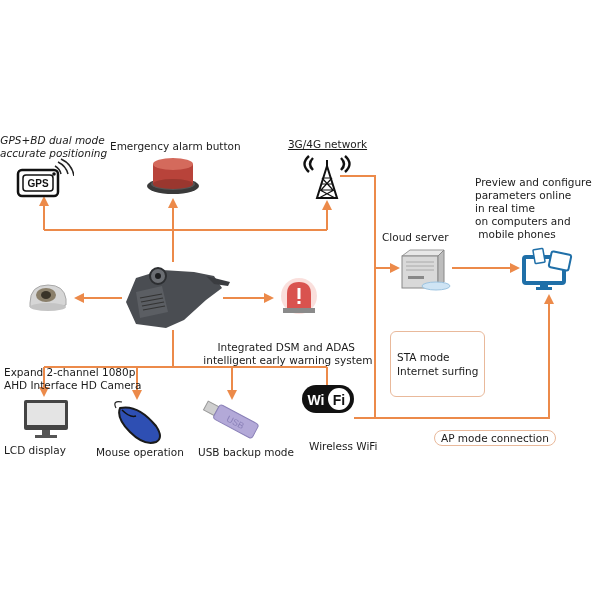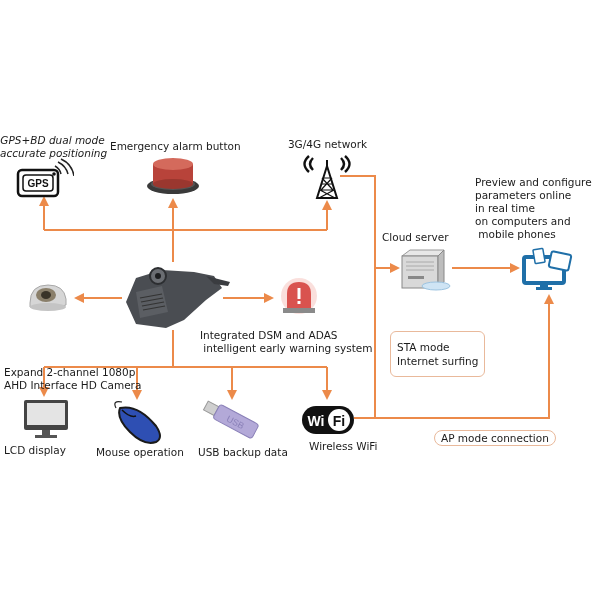--- a/index.html
+++ b/index.html
@@ -3,21 +3,21 @@
   <meta charset="utf-8">
   <style>
     html, body { margin: 0; padding: 0; background: #ffffff; }
     body { width: 600px; height: 600px; position: relative; overflow: hidden;
            font-family: "DejaVu Sans", "Liberation Sans", sans-serif; color: #1a1a1a; }
     .lbl { position: absolute; font-size: 10.5px; line-height: 13px; white-space: pre; color: #1b1b1b; }
     .lbl.c { text-align: center; }
     svg.wires { position: absolute; left: 0; top: 0; }
     .icon { position: absolute; }
     .callout { position: absolute; border: 1px solid #e9b99b; border-radius: 6px; background: #fff;
-               font-size: 10.5px; line-height: 14px; padding: 8px 6px; white-space: pre; }
+               font-size: 10.5px; line-height: 14px; padding: 18px 6px; white-space: pre; }
   </style>
 </head>
 <body>
 
 <svg class="wires" width="600" height="600">
   <defs>
     <marker id="arr" viewBox="0 0 10 10" refX="8" refY="5" markerWidth="5" markerHeight="5" orient="auto-start-reverse">
       <path d="M0,0 L10,5 L0,10 z" fill="#ec8a4a"></path>
     </marker>
   </defs>
@@ -64,21 +64,21 @@
 <div class="icon" style="left:145px;top:156px;">
   <svg width="56" height="40">
     <ellipse cx="28" cy="30" rx="26" ry="8" fill="#3a3a3a"></ellipse>
     <ellipse cx="28" cy="28" rx="22" ry="6" fill="#555"></ellipse>
     <rect x="8" y="8" width="40" height="20" fill="#b8433a"></rect>
     <ellipse cx="28" cy="28" rx="20" ry="5" fill="#9a372f"></ellipse>
     <ellipse cx="28" cy="8" rx="20" ry="6" fill="#d46a5c"></ellipse>
   </svg>
 </div>
 
-<div class="lbl c" style="left:280px;top:138px;width:95px;">3G/4G network</div>
+<div class="lbl c" style="left:280px;top:138px;width:95px;text-decoration:underline;">3G/4G network</div>
 <div class="icon" style="left:303px;top:154px;">
   <svg width="48" height="46">
     <path d="M10,4 q-6,6 0,12 M6,2 q-9,8 0,16" stroke="#111" stroke-width="2.4" fill="none"></path>
     <path d="M38,4 q6,6 0,12 M42,2 q9,8 0,16" stroke="#111" stroke-width="2.4" fill="none"></path>
     <line x1="24" y1="6" x2="24" y2="14" stroke="#111" stroke-width="2"></line>
     <path d="M24,12 L14,44 L34,44 Z" fill="none" stroke="#111" stroke-width="2"></path>
     <path d="M20,24 L28,24 M18,30 L30,30 M16,36 L32,36 M19,24 L30,36 M29,24 L18,36 M17,36 L32,44 M31,36 L16,44" stroke="#111" stroke-width="1.2"></path>
   </svg>
 </div>
 
@@ -140,21 +140,21 @@
 
 <div class="icon" style="left:276px;top:278px;">
   <svg width="46" height="38">
     <circle cx="23" cy="18" r="18" fill="#f6c9c4" opacity="0.6"></circle>
     <path d="M11,30 L11,16 Q11,4 23,4 Q35,4 35,16 L35,30 Z" fill="#d9534f"></path>
     <rect x="7" y="30" width="32" height="5" fill="#8a8a8a"></rect>
     <rect x="21.5" y="10" width="3" height="11" fill="#fff"></rect>
     <rect x="21.5" y="23" width="3" height="3" fill="#fff"></rect>
   </svg>
 </div>
-<div class="lbl" style="left:200px;top:329px;">Integrated DSM and ADAS
+<div class="lbl" style="left:200px;top:341px;text-align:center;">Integrated DSM and ADAS
  intelligent early warning system</div>
 
 <div class="callout" style="left:390px;top:331px;">STA mode
 Internet surfing</div>
 
 <div class="icon" style="left:22px;top:398px;">
   <svg width="48" height="42">
     <rect x="2" y="2" width="44" height="30" rx="2" fill="#444"></rect>
     <rect x="5" y="5" width="38" height="22" fill="#e4e4e4"></rect>
     <rect x="20" y="32" width="8" height="5" fill="#555"></rect>
@@ -174,23 +174,23 @@
 
 <div class="icon" style="left:200px;top:398px;">
   <svg width="62" height="44">
     <g transform="rotate(28 31 22)">
       <rect x="2" y="16" width="12" height="10" fill="#cfcfcf" stroke="#999"></rect>
       <rect x="14" y="13" width="44" height="16" rx="3" fill="#b3a9d8" stroke="#8a80b8"></rect>
       <text x="36" y="25" text-anchor="middle" font-family="Liberation Sans, sans-serif" font-size="9" fill="#8a80b8">USB</text>
     </g>
   </svg>
 </div>
-<div class="lbl" style="left:198px;top:446px;">USB backup data</div>
+<div class="lbl" style="left:198px;top:446px;">USB backup mode</div>
 
-<div class="icon" style="left:301px;top:404px;">
+<div class="icon" style="left:301px;top:383px;">
   <svg width="54" height="32">
     <rect x="1" y="2" width="52" height="28" rx="14" fill="#111"></rect>
     <text x="15" y="22" text-anchor="middle" font-family="Liberation Sans, sans-serif" font-weight="bold" font-size="14" fill="#fff">Wi</text>
     <circle cx="38" cy="16" r="11" fill="#fff"></circle>
     <text x="38" y="22" text-anchor="middle" font-family="Liberation Sans, sans-serif" font-weight="bold" font-size="14" fill="#111">Fi</text>
   </svg>
 </div>
 <div class="lbl" style="left:309px;top:440px;text-align:right;">Wireless WiFi</div>
 
 <div class="callout" style="left:434px;top:430px;padding:0 6px;border-radius:9px;">AP mode connection</div>

